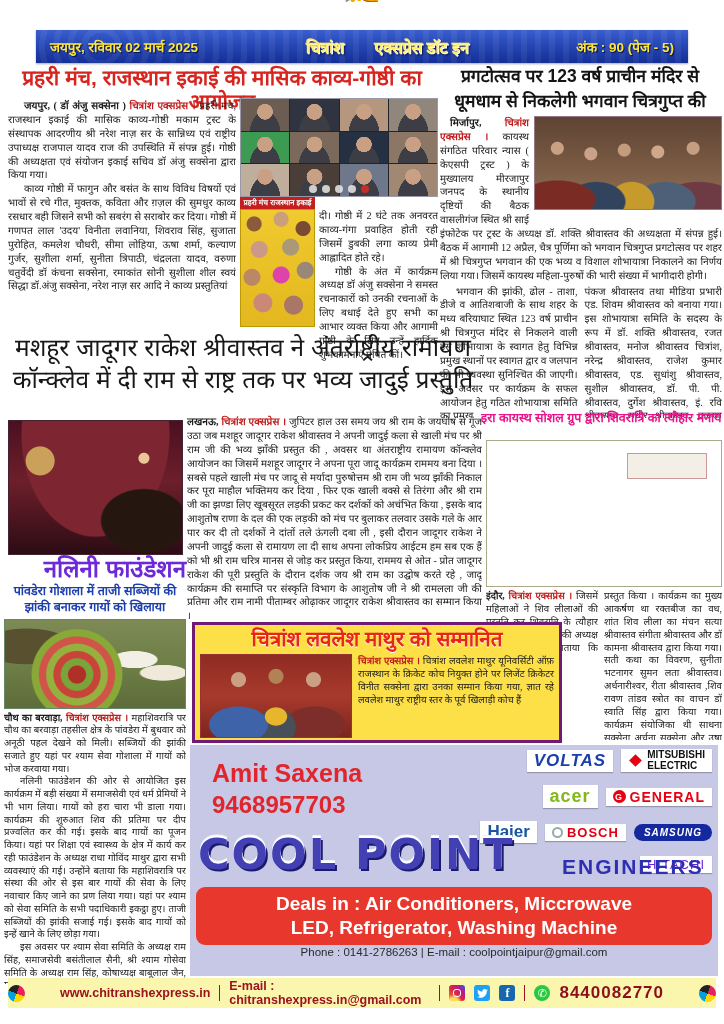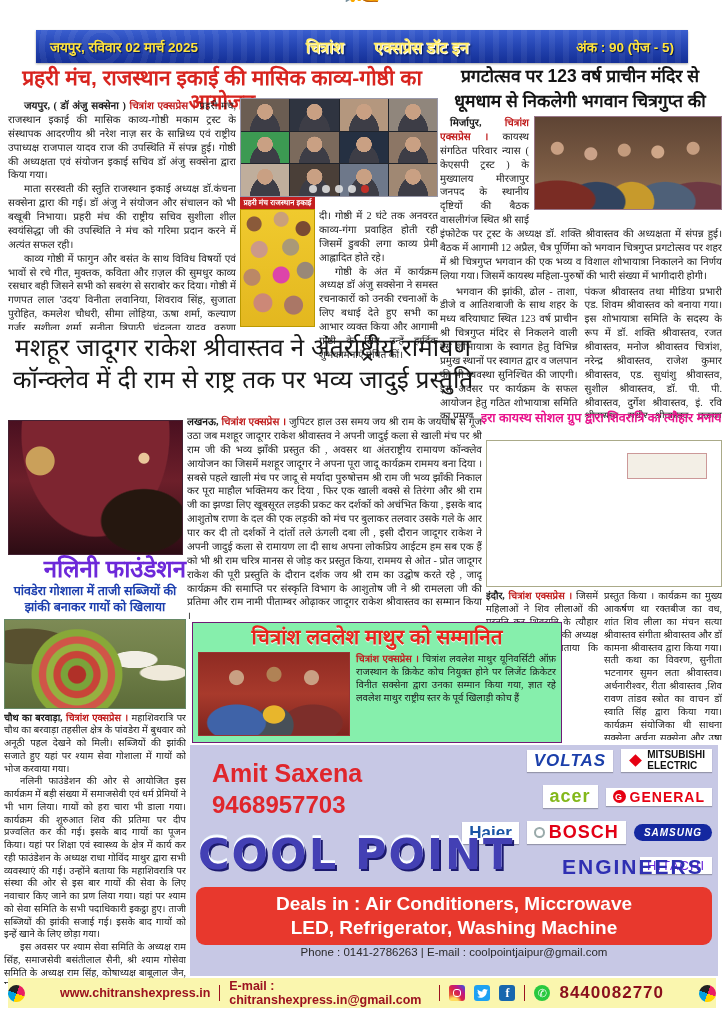--- a/index.html
+++ b/index.html
@@ -126,21 +126,21 @@
   .n-sub { font-family:"Liberation Sans",sans-serif; font-weight:bold; font-size:12.5px; color:#1d3fae; text-align:center; line-height:1.25; margin:2px 0 3px;}
   .n-photo { width:182px; height:90px; border:1px solid #686; margin-bottom:3px;
     background:
       radial-gradient(circle at 40% 62%, #b03028 0 7%, #7aa33a 8% 13%, #c84438 14% 19%, #96b040 20% 25%, #d05548 26% 31%, #88a838 32% 37%, transparent 38%),
       radial-gradient(ellipse at 72% 45%, #f2efe6 0 12%, transparent 13%),
       radial-gradient(ellipse at 88% 60%, #efe9da 0 10%, transparent 11%),
       radial-gradient(ellipse at 12% 30%, #58502f 0 20%, transparent 21%),
       linear-gradient(180deg,#7d8a55 0%,#6d7d46 55%,#5d6c3a 100%);}
   .n-text { width:182px; height:272px; overflow:hidden; font-size:9.6px; line-height:1.33;}
   
-  .lavlesh { position:absolute; left:192px; top:622px; width:370px; height:121px; background:#86efac; border:1px solid #701a75; padding:3px 5px;}
+  .lavlesh { position:absolute; left:192px; top:622px; width:370px; height:121px; background:#fde047; border:3px solid #701a75; padding:3px 5px;}
   .l-head { font-family:"Liberation Sans",sans-serif; font-weight:bold; font-size:20.5px; color:#e8251d; text-align:center; line-height:1.1; margin-bottom:3px; text-shadow:0 1px 0 #fff;}
   .l-row { display:flex; gap:6px;}
   .l-photo { width:152px; height:84px; flex:none; border:1px solid #933;
     background:
       radial-gradient(circle at 25% 30%, #c9a083 0 7px, transparent 8px),
       radial-gradient(circle at 50% 26%, #b08255 0 7px, transparent 8px),
       radial-gradient(circle at 75% 30%, #c9a083 0 7px, transparent 8px),
       radial-gradient(ellipse at 50% 75%, #e8b62c 0 10%, transparent 11%),
       radial-gradient(ellipse at 25% 85%, #3f63a8 0 18%, transparent 19%),
       radial-gradient(ellipse at 50% 88%, #474f58 0 18%, transparent 19%),
@@ -154,21 +154,21 @@
   .brands { position:absolute; right:6px; top:4px; width:302px; display:flex; flex-direction:column; gap:13px; font-family:"Liberation Sans",sans-serif;}
   .b-row { display:flex; justify-content:flex-end; gap:8px; align-items:center;}
   .chip { background:#fff; padding:1px 7px; display:flex; align-items:center; gap:4px; box-shadow:0 1px 1px rgba(0,0,0,.25);}
   .b-voltas { color:#1b3faa; font-style:italic; font-weight:bold; font-size:17px; letter-spacing:1px;}
   .b-mit-text { color:#111; font-weight:bold; font-size:10px; line-height:1.05; text-align:left;}
   .diamond { width:9px; height:9px; background:#e60012; transform:rotate(45deg); margin:0 3px;}
   .b-acer { color:#83b81a; font-weight:bold; font-size:18px; letter-spacing:1px;}
   .b-general { color:#e60012; font-weight:bold; font-size:14px; letter-spacing:1px;}
   .g-circle { width:13px; height:13px; border-radius:50%; background:#e60012; color:#fff; font-size:9px; font-weight:bold; display:flex; align-items:center; justify-content:center;}
   .b-haier { color:#1954a5; font-weight:bold; font-size:17px;}
-  .b-bosch { color:#e20015; font-weight:bold; font-size:18px; letter-spacing:1px;}
+  .b-bosch { color:#e20015; font-weight:bold; font-size:13px; letter-spacing:1px;}
   .bosch-ring { width:11px; height:11px; border-radius:50%; border:2px solid #9aa; }
   .b-samsung { background:#1428a0; color:#fff; font-weight:bold; font-style:italic; font-size:10px; padding:3px 10px; border-radius:11px; letter-spacing:1px;}
   .b-hitachi { color:#6d28d9; font-weight:normal; font-size:13px; letter-spacing:1px;}
   .coolpoint { position:absolute; left:8px; top:84px; font-family:"DejaVu Sans",sans-serif; font-weight:bold; font-size:43px; letter-spacing:2px; color:#4340b4;
     text-shadow:0 -2px 0 #ffffff, 0 -3px 0 #e8f4ff, 2px 2px 0 #1c1a6e;}
   .engineers { position:absolute; left:372px; top:110px; font-family:"Liberation Sans",sans-serif; font-weight:bold; font-size:21px; letter-spacing:2px; color:#2f2fb2;}
   .deals { position:absolute; left:6px; top:142px; width:516px; background:#e8382d; border-radius:9px;
     color:#fff; text-align:center; font-family:"Liberation Sans",sans-serif; font-weight:bold; font-size:19px; line-height:1.25; padding:5px 0;}
   .ad-address { position:absolute; left:0; top:200px; width:528px; text-align:center; font-family:"Liberation Sans",sans-serif; font-size:11.5px; color:#2a2a2a; line-height:1.3;}
   
@@ -197,21 +197,20 @@
     <span class="m-title">
       <span>चित्रांश</span>
       <span>एक्सप्रेस डॉट इन</span>
     </span>
     <span class="m-issue">अंक : 90 (पेज - 5)</span>
   </div>
 
   <div class="h-prahari">प्रहरी मंच, राजस्थान इकाई की मासिक काव्य-गोष्ठी का आयोजन</div>
   <div class="prahari-col1 body-txt">
     <p><span class="dl-city">जयपुर, ( डॉ अंजु सक्सेना )</span> <span class="dl-brand">चित्रांश एक्सप्रेस ।</span> <span>प्रहरी मंच, राजस्थान इकाई की मासिक काव्य-गोष्ठी मकाम ट्रस्ट के संस्थापक आदरणीय श्री नरेश नाज़ सर के सान्निध्य एवं राष्ट्रीय उपाध्यक्ष राजपाल यादव राज की उपस्थिति में संपन्न हुई। गोष्ठी की अध्यक्षता एवं संयोजन इकाई सचिव डॉ अंजु सक्सेना द्वारा किया गया।</span></p>
-    <p>माता सरस्वती की स्तुति राजस्थान इकाई अध्यक्ष डॉ.कंचना सक्सेना द्वारा की गई। डॉ अंजु ने संयोजन और संचालन को भी बखूबी निभाया। प्रहरी मंच की राष्ट्रीय सचिव सुशीला शील स्वयंसिद्धा जी की उपस्थिति ने मंच को गरिमा प्रदान करने में अत्यंत सफल रही।</p>
     <p>काव्य गोष्ठी में फागुन और बसंत के साथ विविध विषयों एवं भावों से रचे गीत, मुक्तक, कविता और ग़ज़ल की सुमधुर काव्य रसधार बही जिसने सभी को सबरंग से सराबोर कर दिया। गोष्ठी में गणपत लाल 'उदय' विनीता लवानिया, शिवराव सिंह, सुजाता पुरोहित, कमलेश चौधरी, सीमा लोहिया, ऊषा शर्मा, कल्याण गुर्जर, सुशीला शर्मा, सुनीता त्रिपाठी, चंद्रलता यादव, वरुणा चतुर्वेदी डॉ कंचना सक्सेना, रमाकांत सोनी सुशीला शील स्वयं सिद्धा डॉ.अंजु सक्सेना, नरेश नाज़ सर आदि ने काव्य प्रस्तुतियां</p>
   </div>
   <div class="prahari-media">
     <div class="vc-photo">
       <div class="vc-cell"></div>
       <div class="vc-cell"></div>
       <div class="vc-cell"></div>
       <div class="vc-cell"></div>
       <div class="vc-cell"></div>
       <div class="vc-cell"></div>

